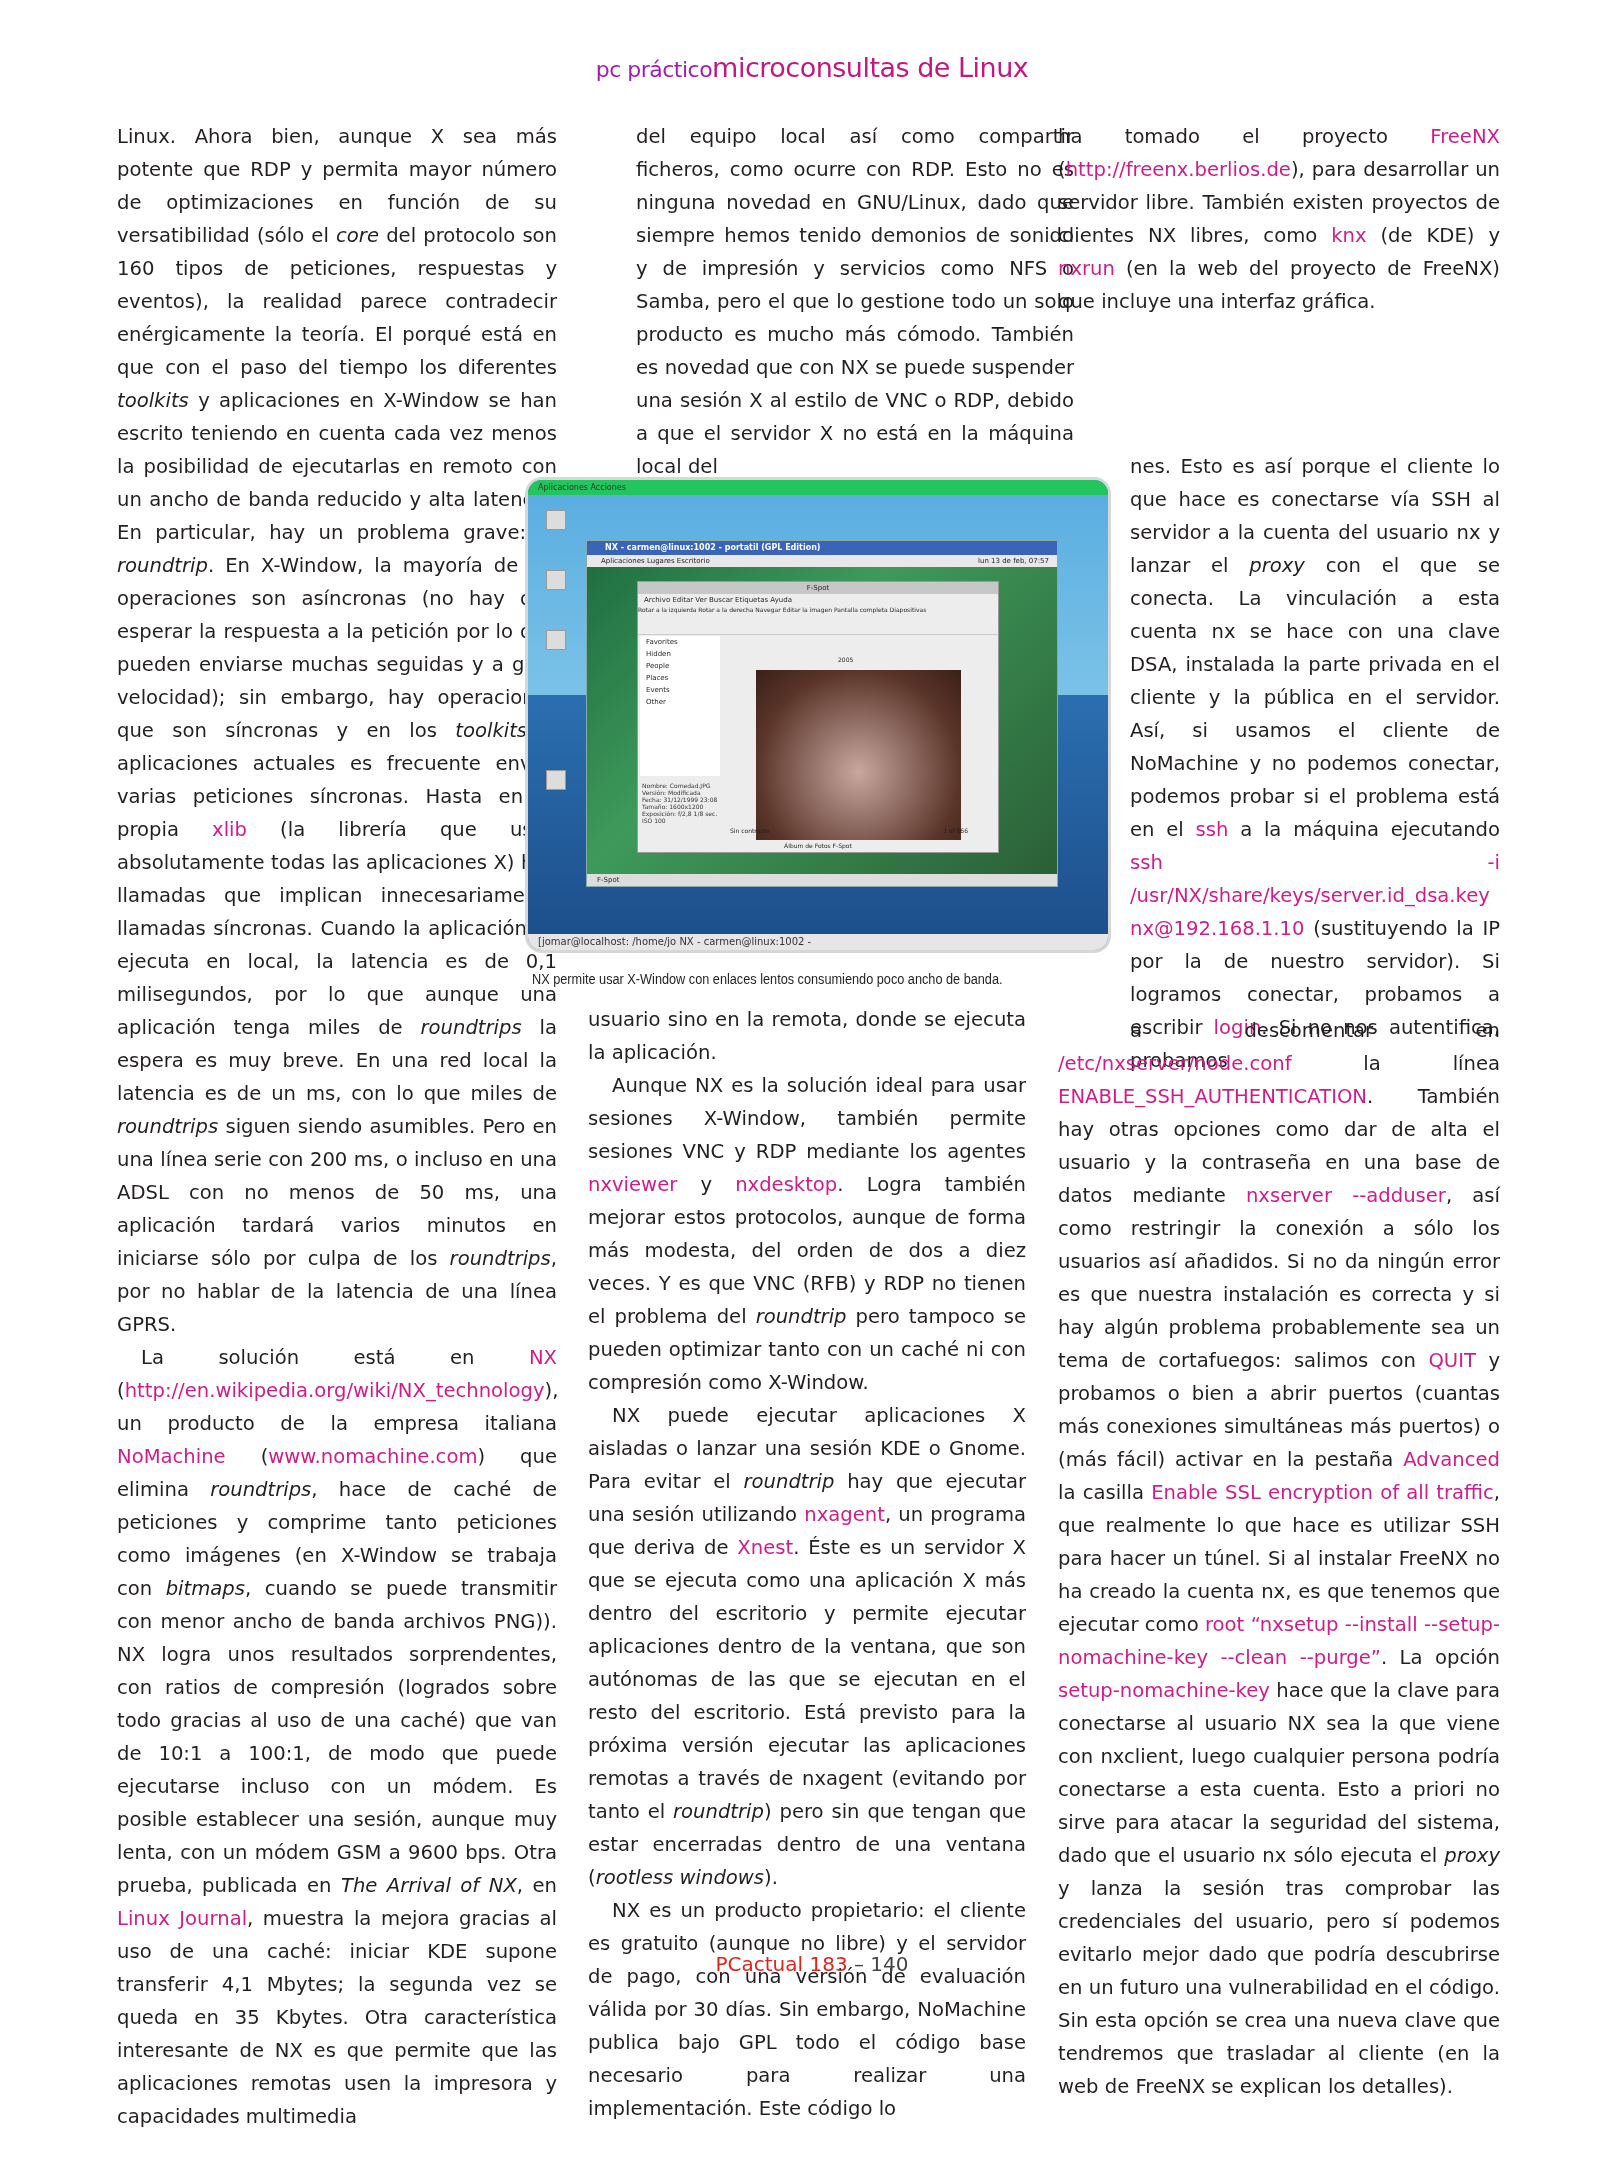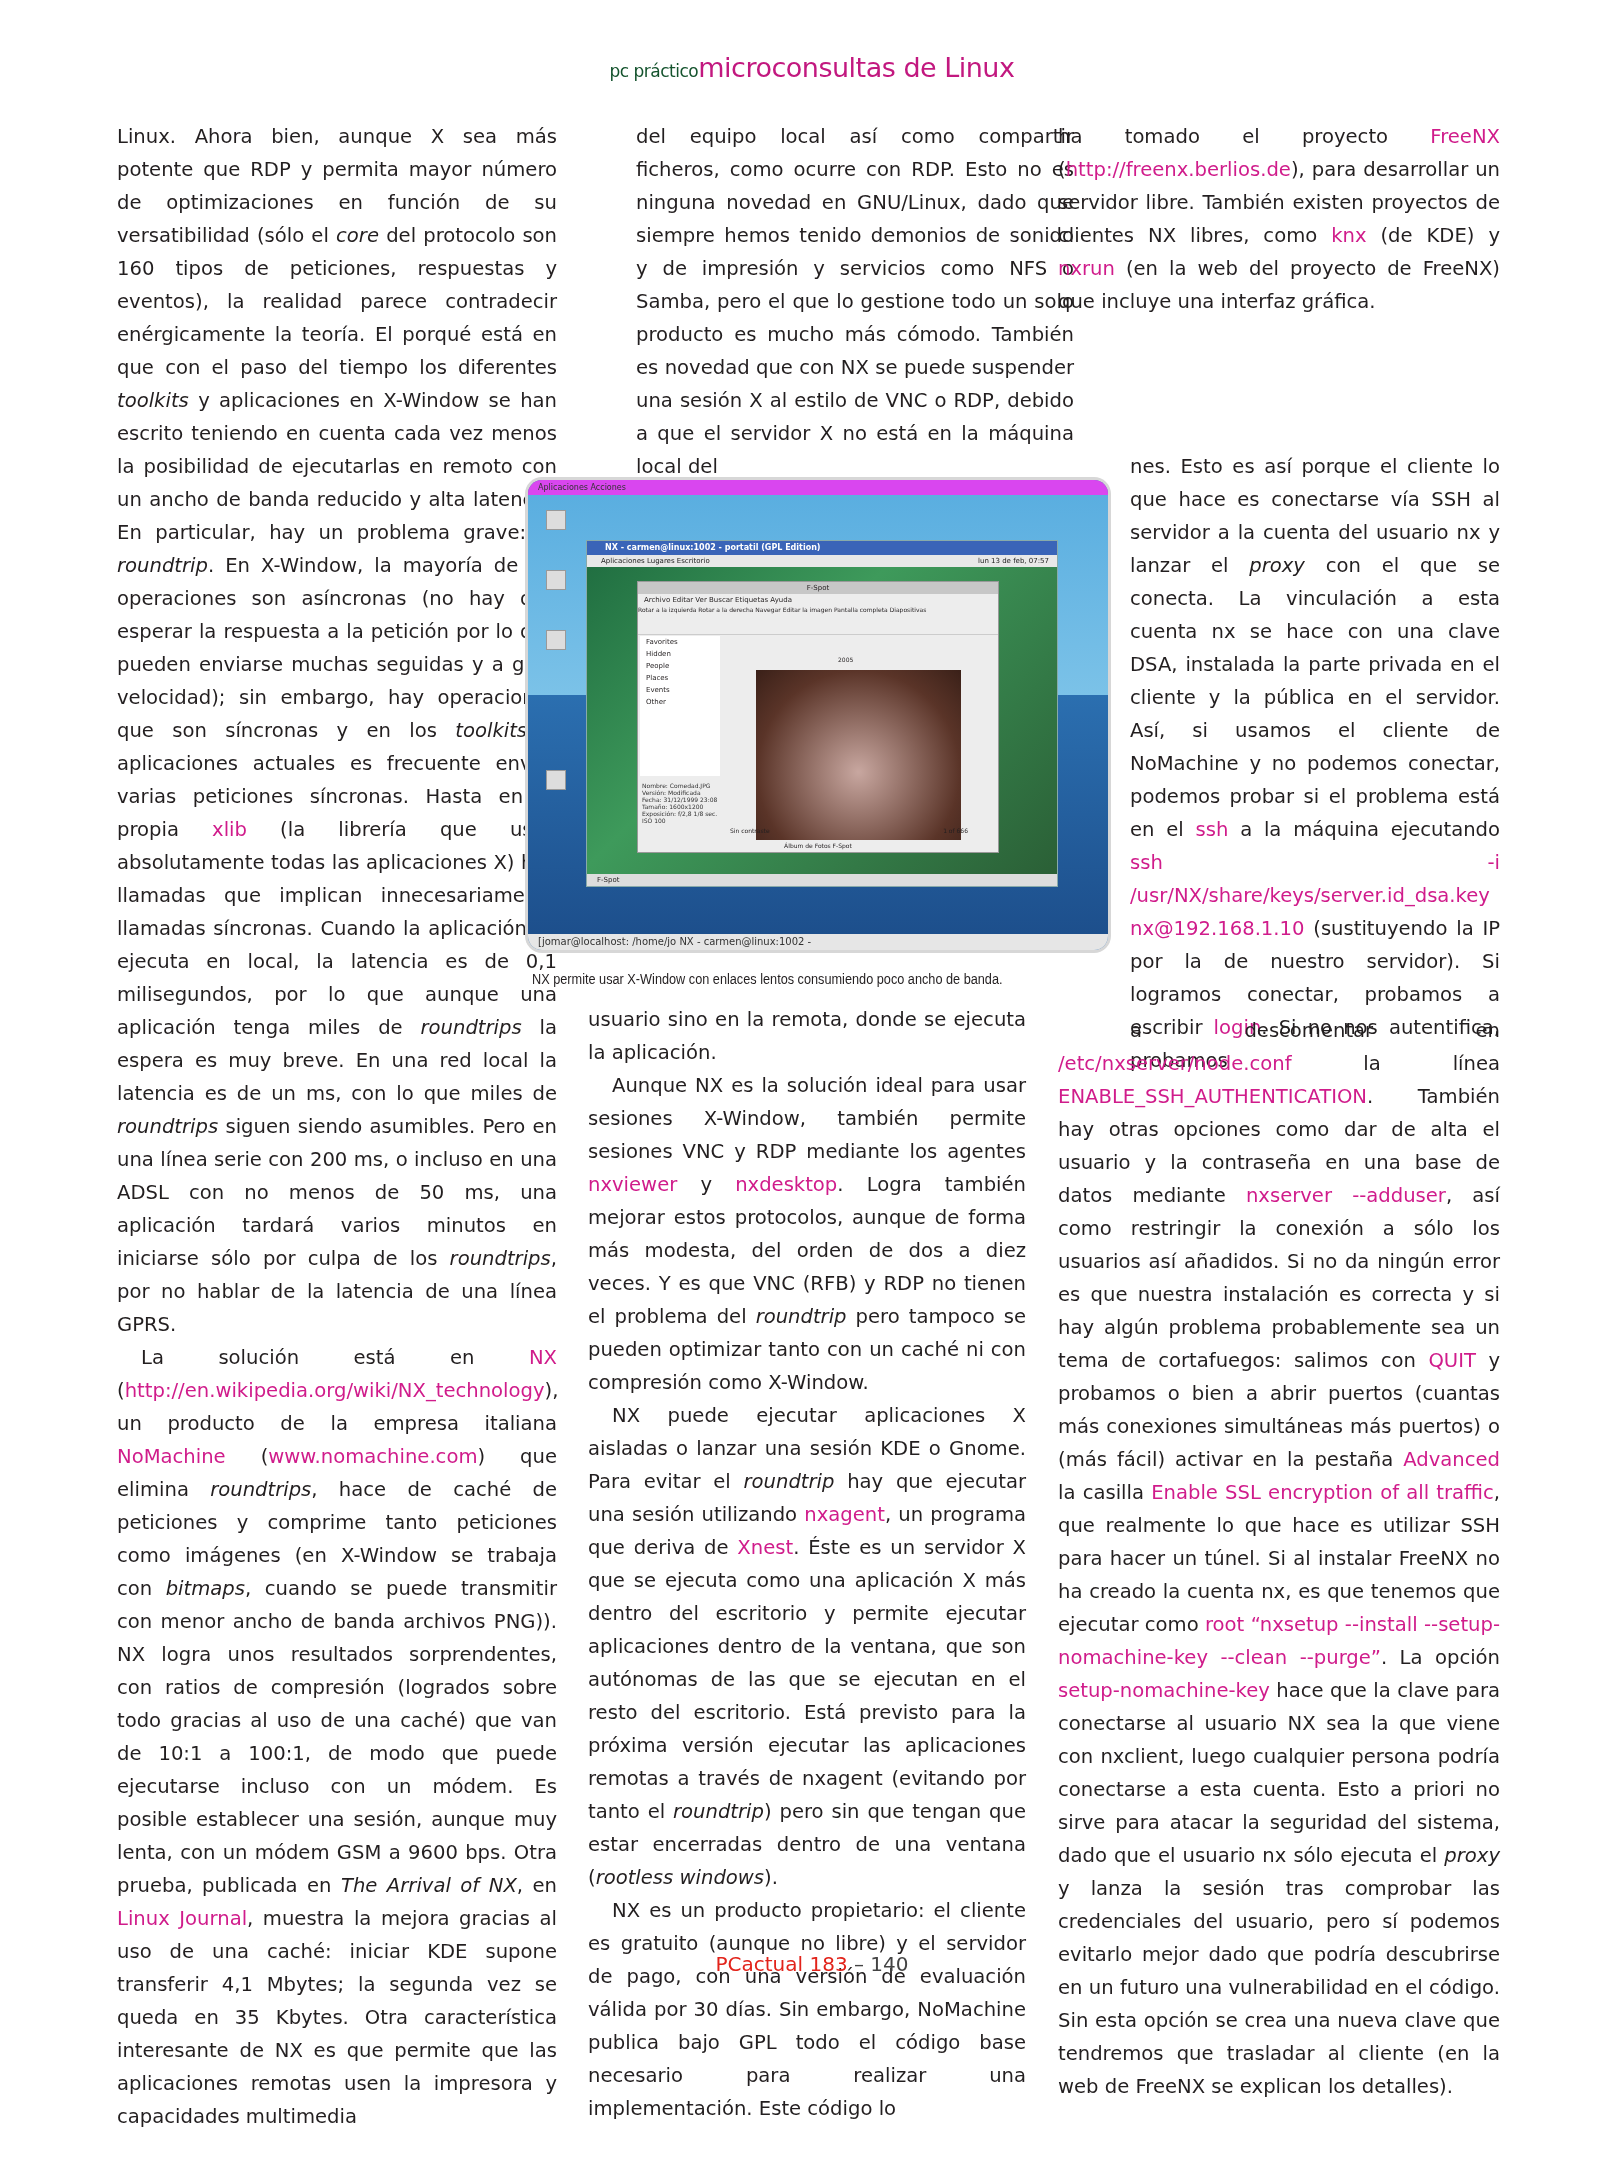--- a/index.html
+++ b/index.html
@@ -1,34 +1,34 @@
 <!DOCTYPE html>
 <html><head>
 <meta charset="utf-8">
 <style>
   html, body { margin:0; padding:0; background:#ffffff; }
   body { width:1624px; height:2160px; position:relative; overflow:hidden;
          font-family:"DejaVu Sans", sans-serif; color:#231f20; }
   .header { position:absolute; top:52px; left:0; width:1624px; text-align:center; }
-  .header .sect { font-size:17px; color:#14532d; letter-spacing:-0.5px; }
+  .header .sect { font-size:22px; color:#a21caf; letter-spacing:-0.5px; }
   .header .title { font-size:27px; color:#c2187f; letter-spacing:-0.5px; }
   .col { position:absolute; font-size:19.6px; line-height:33px; text-align:justify; }
   .col p { margin:0; }
   .col p.ind { text-indent:24px; }
   .hl { color:#d01c8b; }
   .col1 { left:117px; top:120px; width:440px; }
   .col2 { left:588px; top:120px; width:438px;margin-left:48px; }
   .col2b { left:588px; top:1003px; width:438px; }
   .col3a { left:1058px; top:120px; width:442px; }
   .col3b { left:1130px; top:450px; width:370px; }
   .col3c { left:1058px; top:1014px; width:442px; }
   .shot { position:absolute; left:528px; top:480px; width:580px; height:470px;
           border-radius:14px; overflow:hidden; background:#3d7fc0;
           box-shadow:0 0 0 3px #d7d7d7; }
-  .shot .topbar { position:absolute; left:0; top:0; right:0; height:15px; background:#d946ef;
+  .shot .topbar { position:absolute; left:0; top:0; right:0; height:15px; background:#22c55e;
                   font-size:8px; color:#333; padding-left:10px; line-height:15px; }
   .shot .sky { position:absolute; left:0; top:15px; right:0; height:200px;
                background:linear-gradient(#5aaee0,#7bc2e8); }
   .shot .sea { position:absolute; left:0; top:215px; right:0; bottom:16px;
                background:linear-gradient(#2b6fb0,#1d4f8c); }
   .shot .botbar { position:absolute; left:0; bottom:0; right:0; height:16px; background:#e6e6e6;
                   font-size:10px; color:#333; padding-left:10px; line-height:16px; }
   .shot .nxwin { position:absolute; left:58px; top:60px; width:470px; height:345px;
                  background:linear-gradient(135deg,#1e6b3f,#3e9a5b 40%,#2a5e35);
                  border:1px solid #8aa; }

